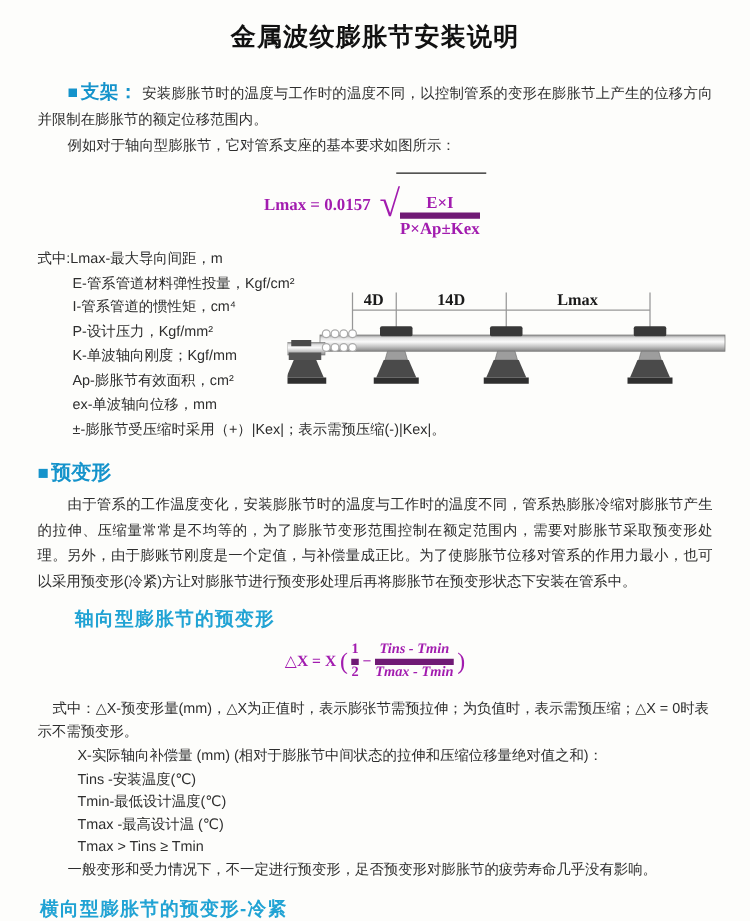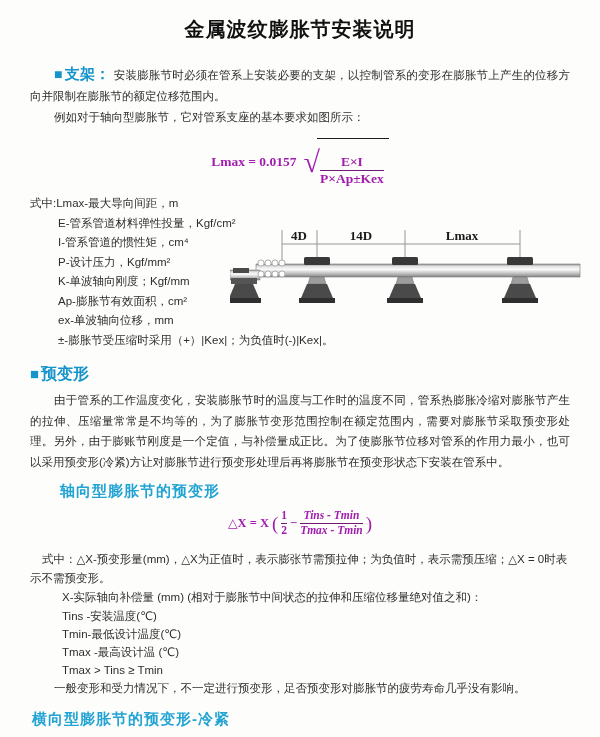--- a/index.html
+++ b/index.html
@@ -19,21 +19,21 @@
   .body-txt{font-size:11.5px;line-height:21px;color:#2e2e2e;}
   .intro{text-indent:24px;text-align:justify;}
   .ind1{text-indent:24px;}
 
   .formula{font-family:"Liberation Serif","DejaVu Serif",serif;font-weight:700;color:#a21caf;
            display:flex;justify-content:center;align-items:center;}
   .f1{font-size:13.5px;margin:9px 0 7px;}
   .radical{font-size:30px;font-weight:400;line-height:0.85;margin:0 -3px 0 7px;}
   .root-content{border-top:1.5px solid #1d1d1d;padding:15px 5px 0 3px;margin-top:1px;}
   .frac{display:inline-flex;flex-direction:column;text-align:center;line-height:1.2;}
-  .frac .den{border-top:1px solid #701a75;}
+  .frac .den{border-top:5px solid #701a75;}
 
   .defs-wrap{position:relative;margin-top:4px;}
   .def{font-size:11.5px;line-height:19.5px;color:#2e2e2e;}
   .def.ind{padding-left:28px;}
   .note{margin-top:2px;}
 
   .pipe-diagram{position:absolute;top:30px;right:-12px;}
 
   h2{font-size:16px;font-weight:700;color:#1593cb;margin:14px 0 5px;}
   h2 .sq{font-size:15px;}
@@ -53,21 +53,21 @@
   .line.tight{line-height:18px;}
   .line.ind1p{text-indent:24px;}
 </style>
 </head>
 <body>
 
 <div class="page">
 
   <h1>金属波纹膨胀节安装说明</h1>
 
-  <p class="body-txt intro"><span class="sec-head"><span class="sq">■</span><span>支架：</span></span> <span>安装膨胀节时必须在管系上安装必要的支架，以控制管系的变形在膨胀节上产生的位移方向并限制在膨胀节的额定位移范围内。</span></p>
+  <p class="body-txt intro"><span class="sec-head"><span class="sq">■</span><span>支架：</span></span> <span>安装膨胀节时的温度与工作时的温度不同，以控制管系的变形在膨胀节上产生的位移方向并限制在膨胀节的额定位移范围内。</span></p>
 
   <p class="body-txt ind1">例如对于轴向型膨胀节，它对管系支座的基本要求如图所示：</p>
 
   <div class="formula f1">
     <span>Lmax = 0.0157</span>
     <span class="radical">√</span>
     <span class="root-content">
       <span class="frac">
         <span class="num">E×I</span>
         <span class="den">P×Ap±Kex</span>
@@ -76,21 +76,21 @@
   </div>
 
   <div class="defs-wrap">
     <div class="def">式中:Lmax-最大导向间距，m</div>
     <div class="def ind">E-管系管道材料弹性投量，Kgf/cm²</div>
     <div class="def ind">I-管系管道的惯性矩，cm⁴</div>
     <div class="def ind">P-设计压力，Kgf/mm²</div>
     <div class="def ind">K-单波轴向刚度；Kgf/mm</div>
     <div class="def ind">Ap-膨胀节有效面积，cm²</div>
     <div class="def ind">ex-单波轴向位移，mm</div>
-    <div class="def ind">±-膨胀节受压缩时采用（+）|Kex|；为负值时(-)|Kex|。</div>
+    <div class="def ind">±-膨胀节受压缩时采用（+）|Kex|；表示需预压缩(-)|Kex|。</div>
 
     <svg class="pipe-diagram" width="352" height="92" viewBox="0 0 352 92">
       <defs>
         <linearGradient id="pg" x1="0" y1="0" x2="0" y2="1">
           <stop offset="0" stop-color="#8f8f8f"></stop>
           <stop offset="0.18" stop-color="#e2e2e2"></stop>
           <stop offset="0.42" stop-color="#fafafa"></stop>
           <stop offset="0.72" stop-color="#c2c2c2"></stop>
           <stop offset="1" stop-color="#848484"></stop>
         </linearGradient>

